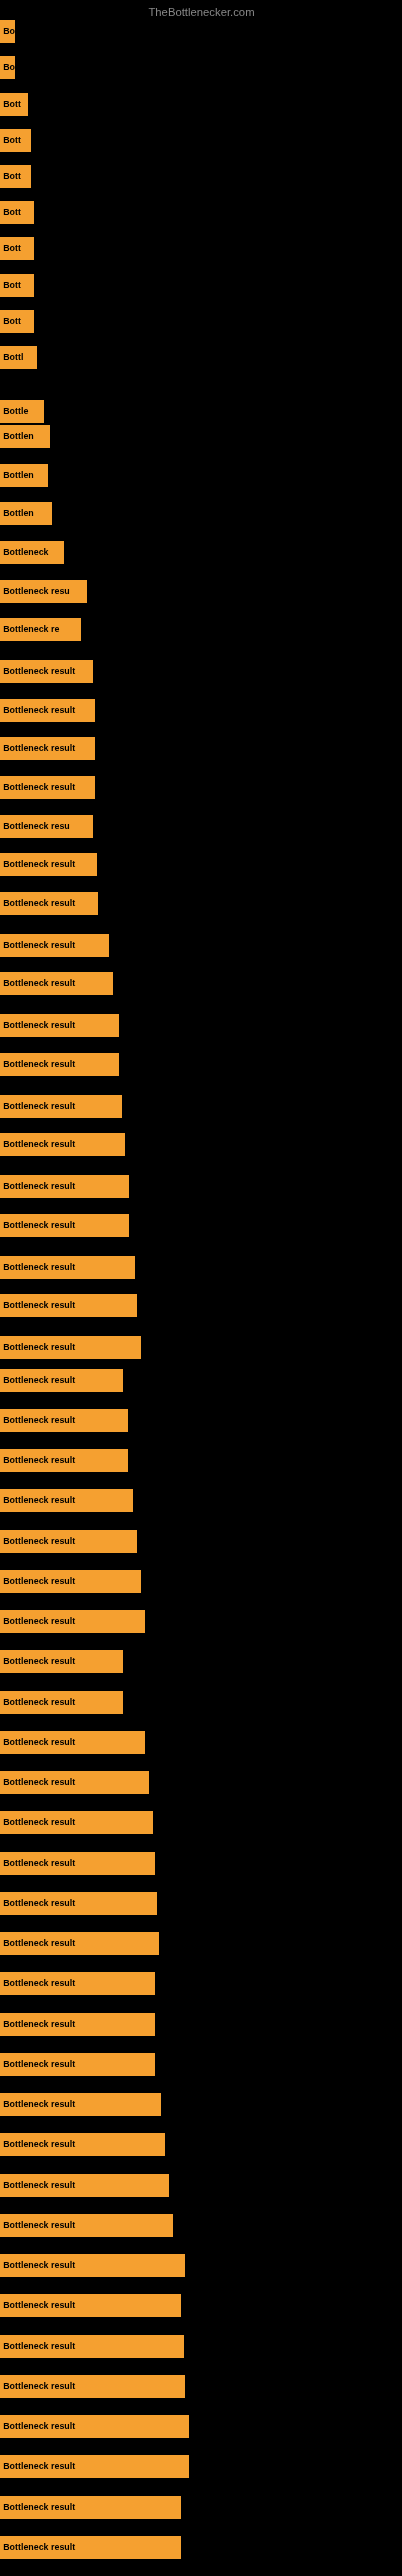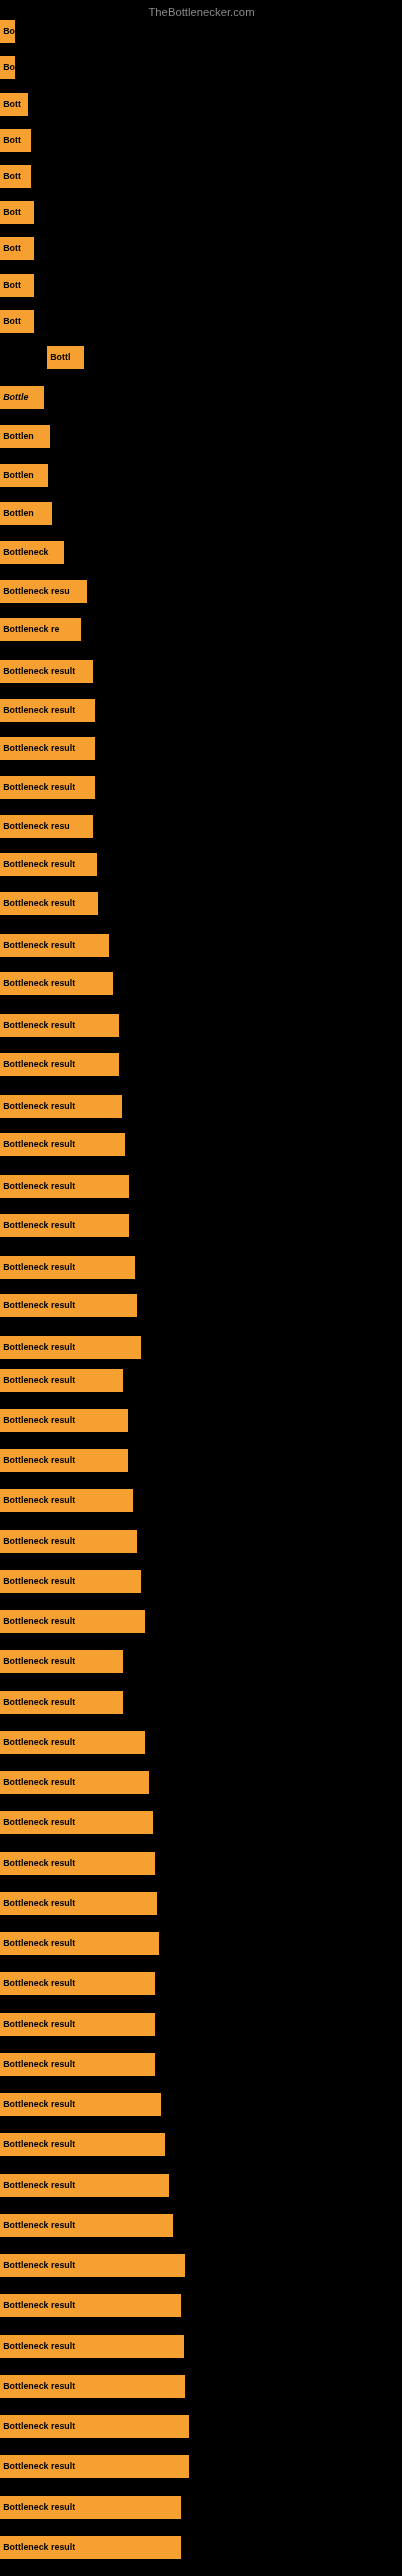--- a/index.html
+++ b/index.html
@@ -86,26 +86,26 @@
     <div class="bar-container" style="top: 274px; width: 34px;">
       <div class="bar" style="width: 34px;">
         <span class="bar-label">Bott</span>
       </div>
     </div>
     <div class="bar-container" style="top: 310px; width: 34px;">
       <div class="bar" style="width: 34px;">
         <span class="bar-label">Bott</span>
       </div>
     </div>
-    <div class="bar-container" style="top: 346px; width: 37px; padding-left: 47px;">
+    <div class="bar-container" style="top: 346px; width: 37px;">
       <div class="bar" style="width: 37px;">
         <span class="bar-label">Bottl</span>
       </div>
     </div>
-    <div class="bar-container" style="top: 386px; width: 64px; font-style: italic;">
+    <div class="bar-container" style="top: 400px; width: 64px;">
       <div class="bar" style="width: 44px;">
         <span class="bar-label">Bottle</span>
       </div>
     </div>
     <div class="bar-container" style="top: 425px; width: 50px;">
       <div class="bar" style="width: 50px;">
         <span class="bar-label">Bottlen</span>
       </div>
     </div>
     <div class="bar-container" style="top: 464px; width: 48px;">

